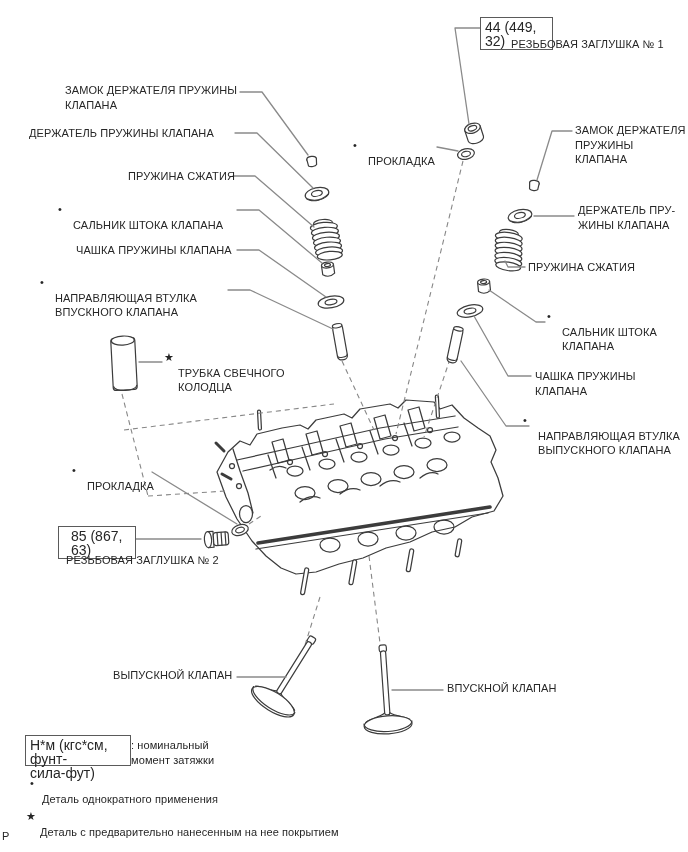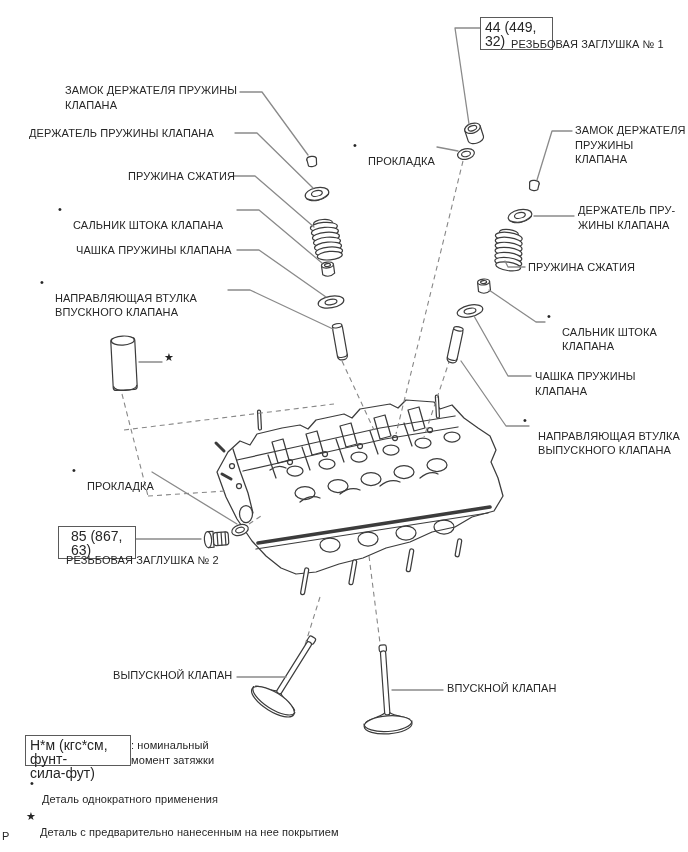--- a/index.html
+++ b/index.html
@@ -234,21 +234,22 @@
   <div class="lbl" style="left:128px;top:169px;">ПРУЖИНА СЖАТИЯ</div>
   <div class="lbl" style="left:73px;top:203px;">
     <span class="mk">•</span><span>САЛЬНИК ШТОКА КЛАПАНА</span>
   </div>
   <div class="lbl" style="left:76px;top:243px;">ЧАШКА ПРУЖИНЫ КЛАПАНА</div>
   <div class="lbl" style="left:55px;top:276px;">
     <span class="mk">•</span><span>НАПРАВЛЯЮЩАЯ ВТУЛКА
 ВПУСКНОГО КЛАПАНА</span>
   </div>
   <div class="lbl" style="left:178px;top:351px;">
-    <span class="mk star">★</span>
+    <span class="mk star">★</span><span>ТРУБКА СВЕЧНОГО
+КОЛОДЦА</span>
   </div>
   <div class="lbl" style="left:87px;top:464px;">
     <span class="mk">•</span><span>ПРОКЛАДКА</span>
   </div>
 
   <div class="lbl" style="left:368px;top:139px;">
     <span class="mk">•</span><span>ПРОКЛАДКА</span>
   </div>
 
   <div class="lbl" style="left:578px;top:203px;">ДЕРЖАТЕЛЬ ПРУ-

